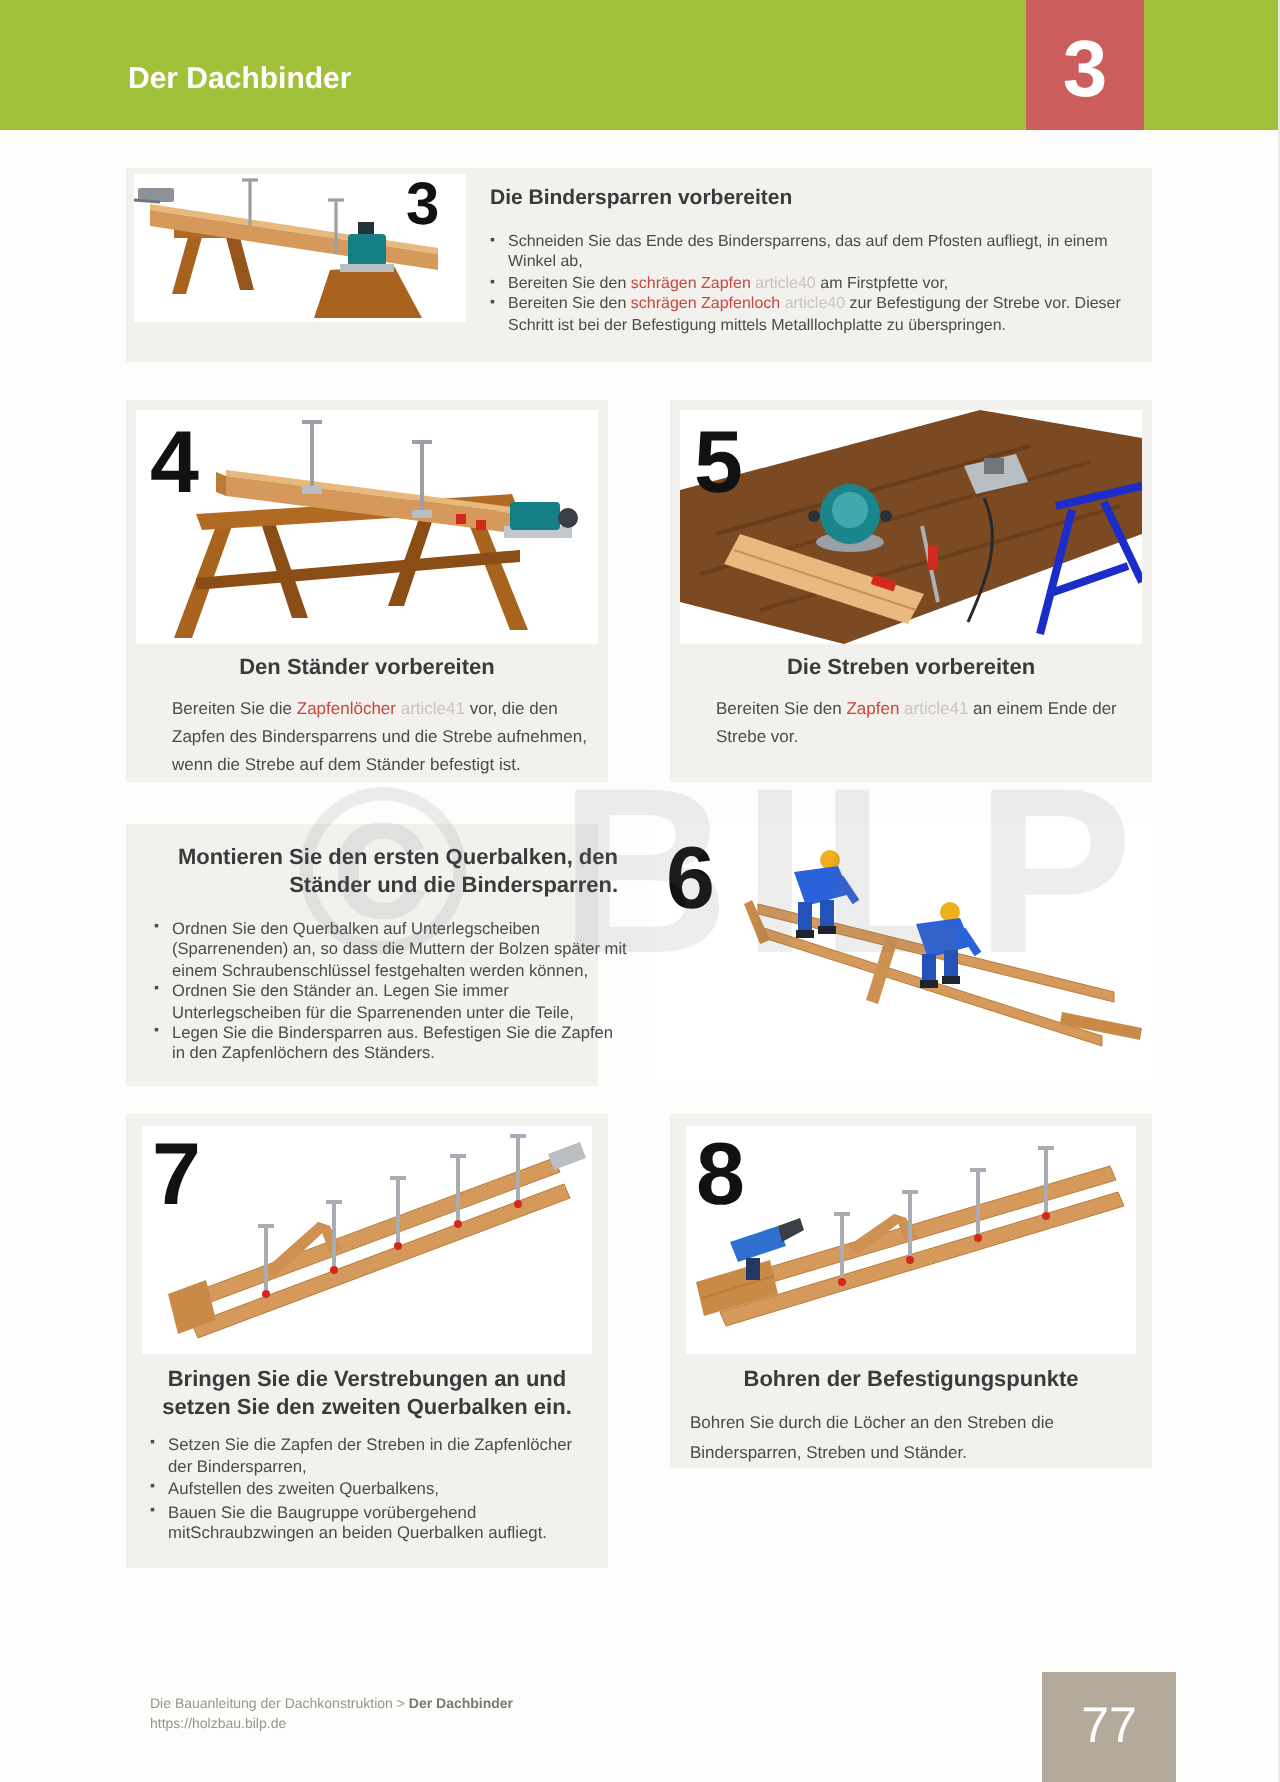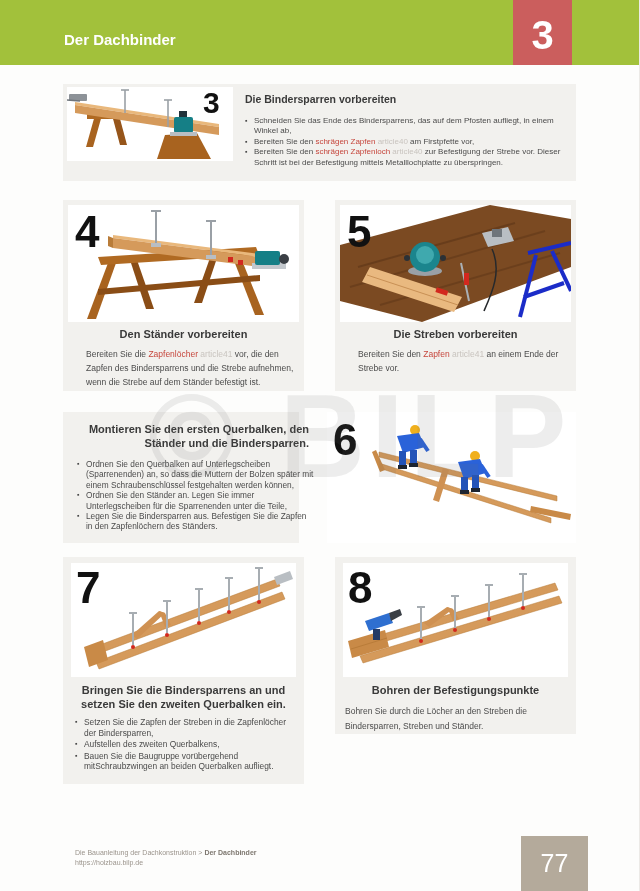--- a/index.html
+++ b/index.html
@@ -242,21 +242,21 @@
           <circle cx="62" cy="84" r="2"></circle>
             <circle cx="96" cy="72" r="2"></circle>
             <circle cx="128" cy="60" r="2"></circle>
           <circle cx="158" cy="49" r="2"></circle>
             <circle cx="188" cy="39" r="2"></circle>
         </g>
         <polygon points="203,14 219,8 222,16 206,22" fill="#b9bec3"></polygon>
       </svg>
     </div>
     <div class="stepnum">7</div>
-    <div class="card-title">Bringen Sie die Bindersparrens an und setzen Sie den zweiten Querbalken ein.</div>
+    <div class="card-title">Bringen Sie die Verstrebungen an und setzen Sie den zweiten Querbalken ein.</div>
     <ul class="bullets">
       <li><span>Setzen Sie die Zapfen der Streben in die Zapfenlöcher der Bindersparren,</span></li>
       <li><span>Aufstellen des zweiten Querbalkens,</span></li>
       <li><span>Bauen Sie die Baugruppe vorübergehend mitSchraubzwingen an beiden Querbalken aufliegt.</span></li>
     </ul>
   </div>
 
   <div class="card card78 card8">
     <div class="imgbox">
       <svg viewBox="0 0 225 114">

